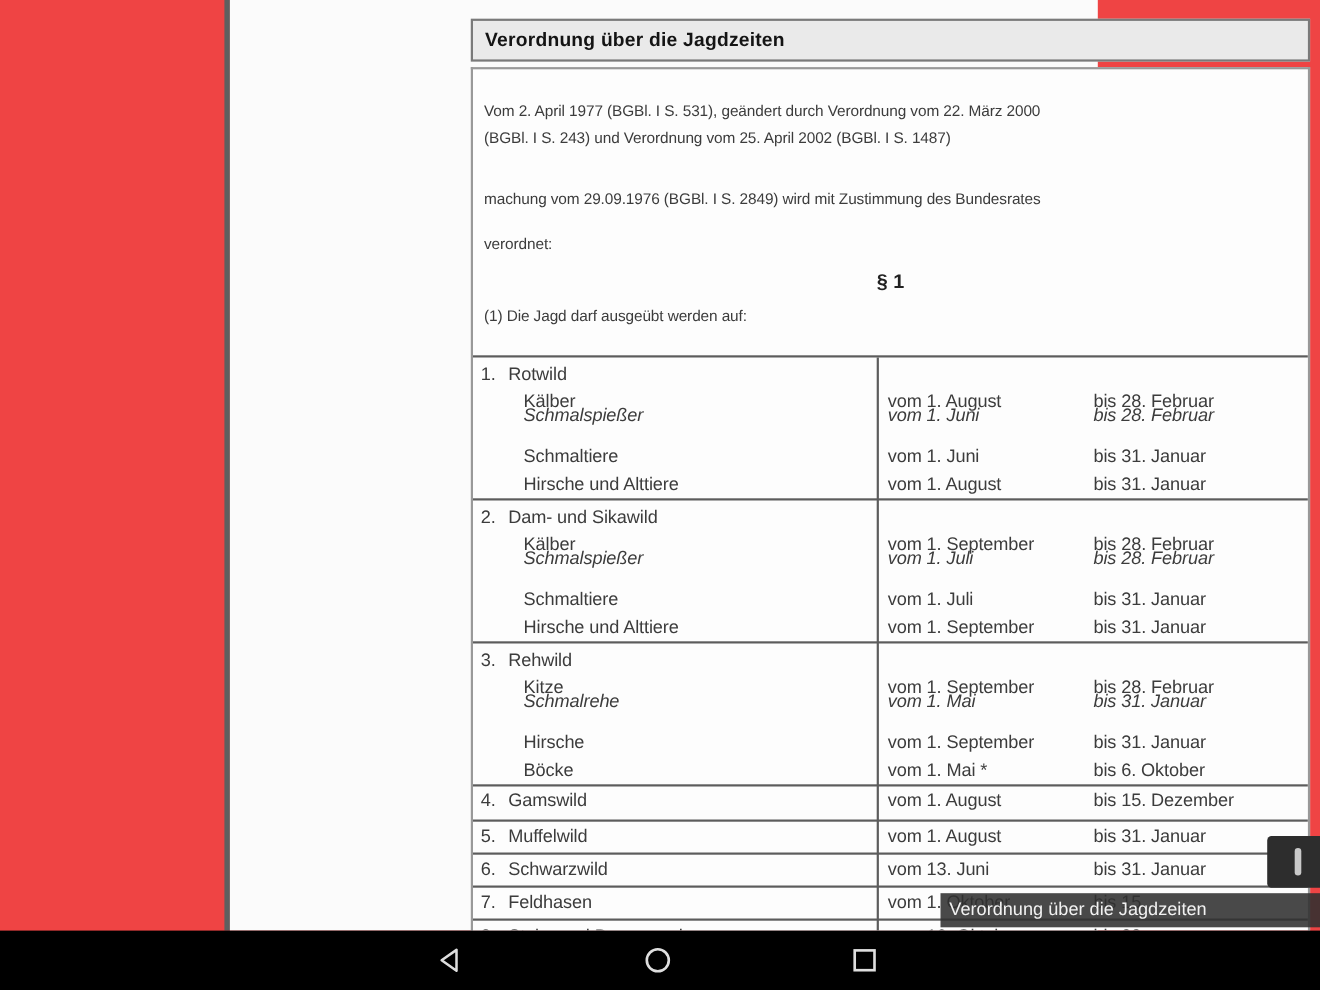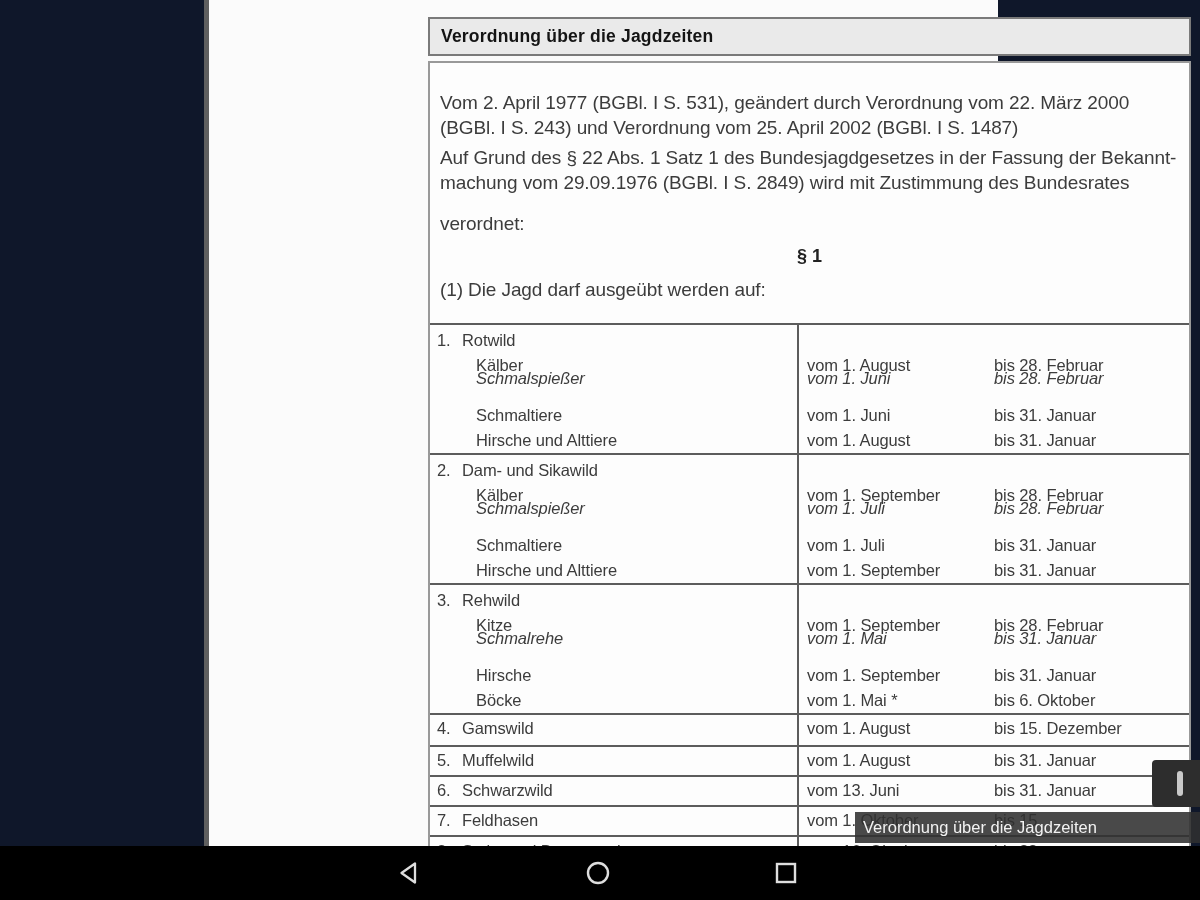--- a/index.html
+++ b/index.html
@@ -1,26 +1,26 @@
 <!DOCTYPE html>
 <html><head>
 <meta charset="utf-8">
 <style>
   html,body{margin:0;padding:0;background:#000;}
-  .stage{position:relative;width:1200px;height:900px;background:#0f172a;overflow:hidden;
+  .stage{position:relative;width:1200px;height:900px;background:#ef4444;overflow:hidden;
          font-family:"Liberation Sans",sans-serif;color:#3c3c3c;}
   
   .page-edge{position:absolute;left:204px;top:0;width:5px;height:846px;background:#5f5f5f;}
   .page{position:absolute;left:209px;top:0;width:789px;height:846px;background:#fbfbfb;}
   .title-box{position:absolute;left:219px;top:17px;width:763px;height:39px;box-sizing:border-box;
              border:2px solid #7a7a7a;background:#eaeaea;display:flex;align-items:center;
              padding-left:11px;font-weight:bold;font-size:17.5px;color:#141414;letter-spacing:.2px;}
   .content-box{position:absolute;left:219px;top:61px;width:763px;height:785px;box-sizing:border-box;
                border:2px solid #999;border-bottom:none;background:#fdfdfd;overflow:hidden;}
-  .doc-line{position:absolute;left:10px;white-space:nowrap;font-size:19px;letter-spacing:-.1px;color:#3c3c3c;}
+  .doc-line{position:absolute;left:10px;white-space:nowrap;font-size:14px;letter-spacing:-.1px;color:#3c3c3c;}
   .sec-head{position:absolute;left:0;width:759px;text-align:center;font-weight:bold;font-size:18px;color:#222;}
   
   .jtable{position:absolute;left:0;top:260px;width:759px;border-top:2px solid #5c5c5c;}
   .col-divider{position:absolute;left:367px;top:0;width:2px;height:100%;background:#5c5c5c;}
   .trow{position:relative;border-bottom:2px solid #5c5c5c;font-size:16.5px;letter-spacing:-.1px;}
   .trow.group{height:128px;}
   .trow.single{height:28px;}
   .trow.single.tall{height:30px;}
   .trow.clip{height:9px;border-bottom:none;overflow:hidden;}
   .cell{position:absolute;white-space:nowrap;}
@@ -54,21 +54,20 @@
 
     <div class="title-box">
       <span>Verordnung über die Jagdzeiten</span>
     </div>
 
     <div class="content-box">
 
       <div class="doc-line" style="top:29px">Vom 2. April 1977 (BGBl. I S. 531), geändert durch Verordnung vom 22. März 2000</div>
       <div class="doc-line" style="top:54px">(BGBl. I S. 243) und Verordnung vom 25. April 2002 (BGBl. I S. 1487)</div>
 
-      <div class="doc-line" style="top:84px">Auf Grund des § 22 Abs. 1 Satz 1 des Bundesjagdgesetzes in der Fassung der Bekannt-</div>
       <div class="doc-line" style="top:109px">machung vom 29.09.1976 (BGBl. I S. 2849) wird mit Zustimmung des Bundesrates</div>
       <div class="doc-line" style="top:150px">verordnet:</div>
 
       <div class="sec-head" style="top:183px">§ 1</div>
 
       <div class="doc-line" style="top:216px">(1) Die Jagd darf ausgeübt werden auf:</div>
 
       <div class="jtable">
         <div class="col-divider"></div>
 

